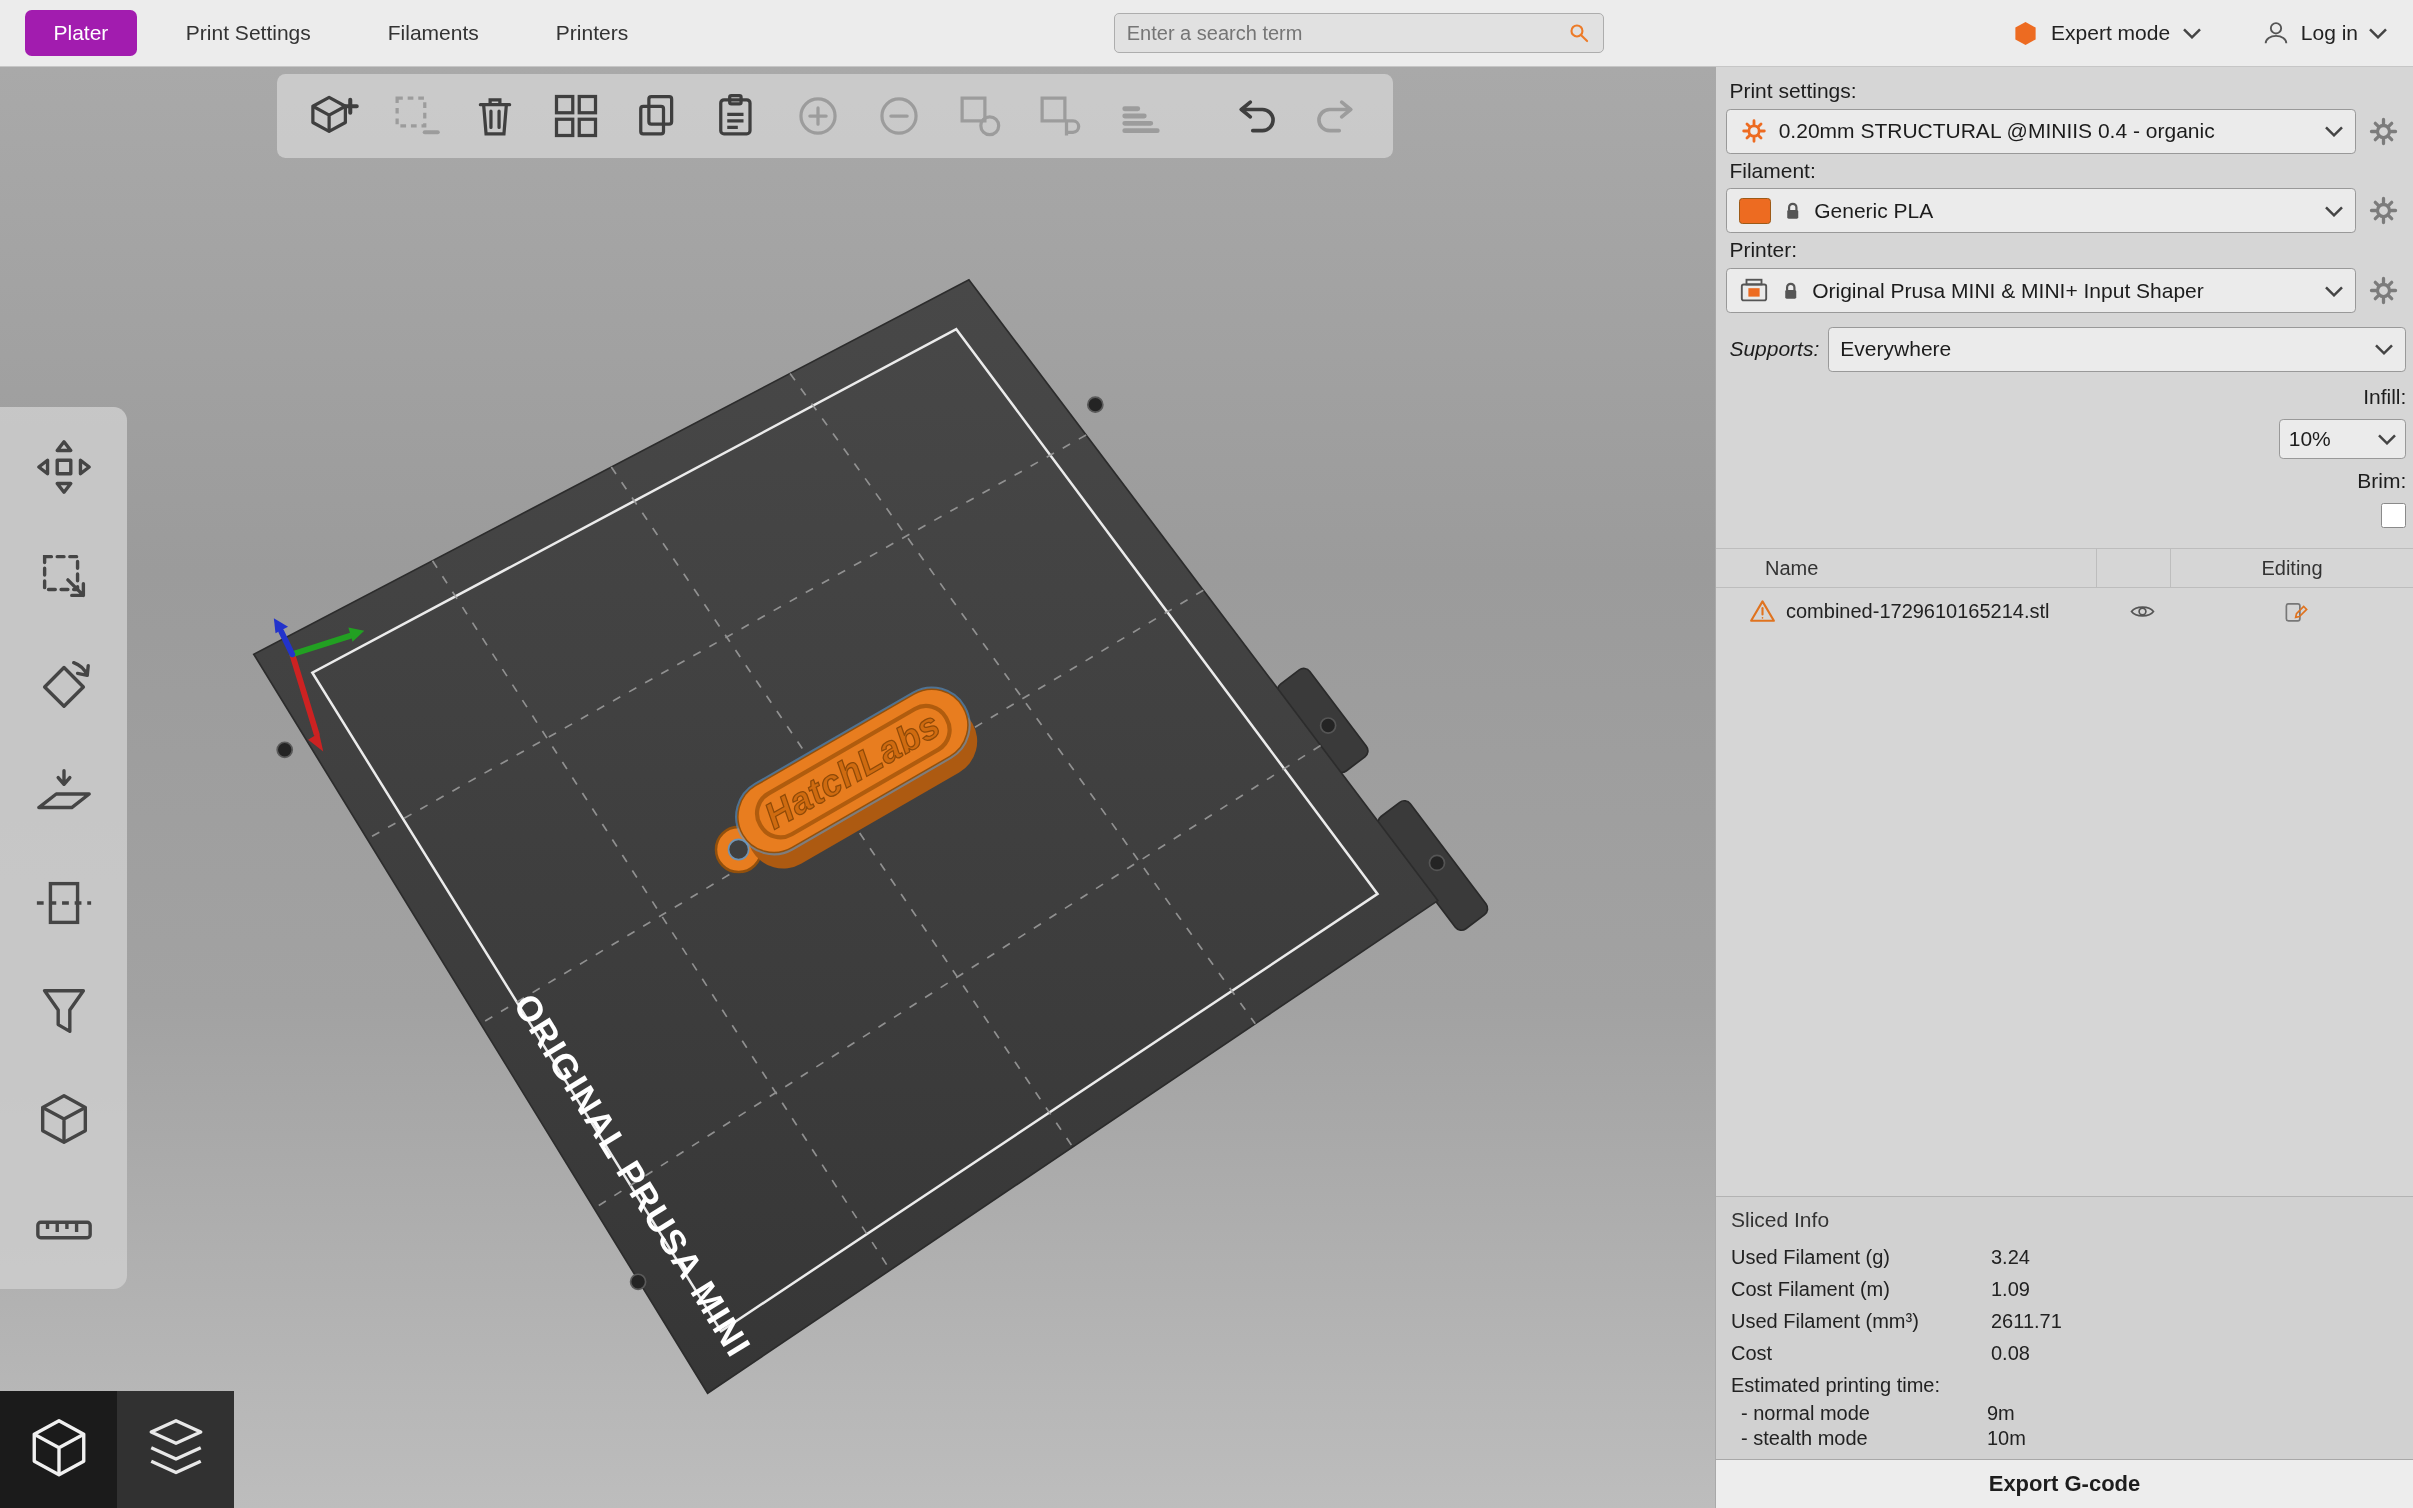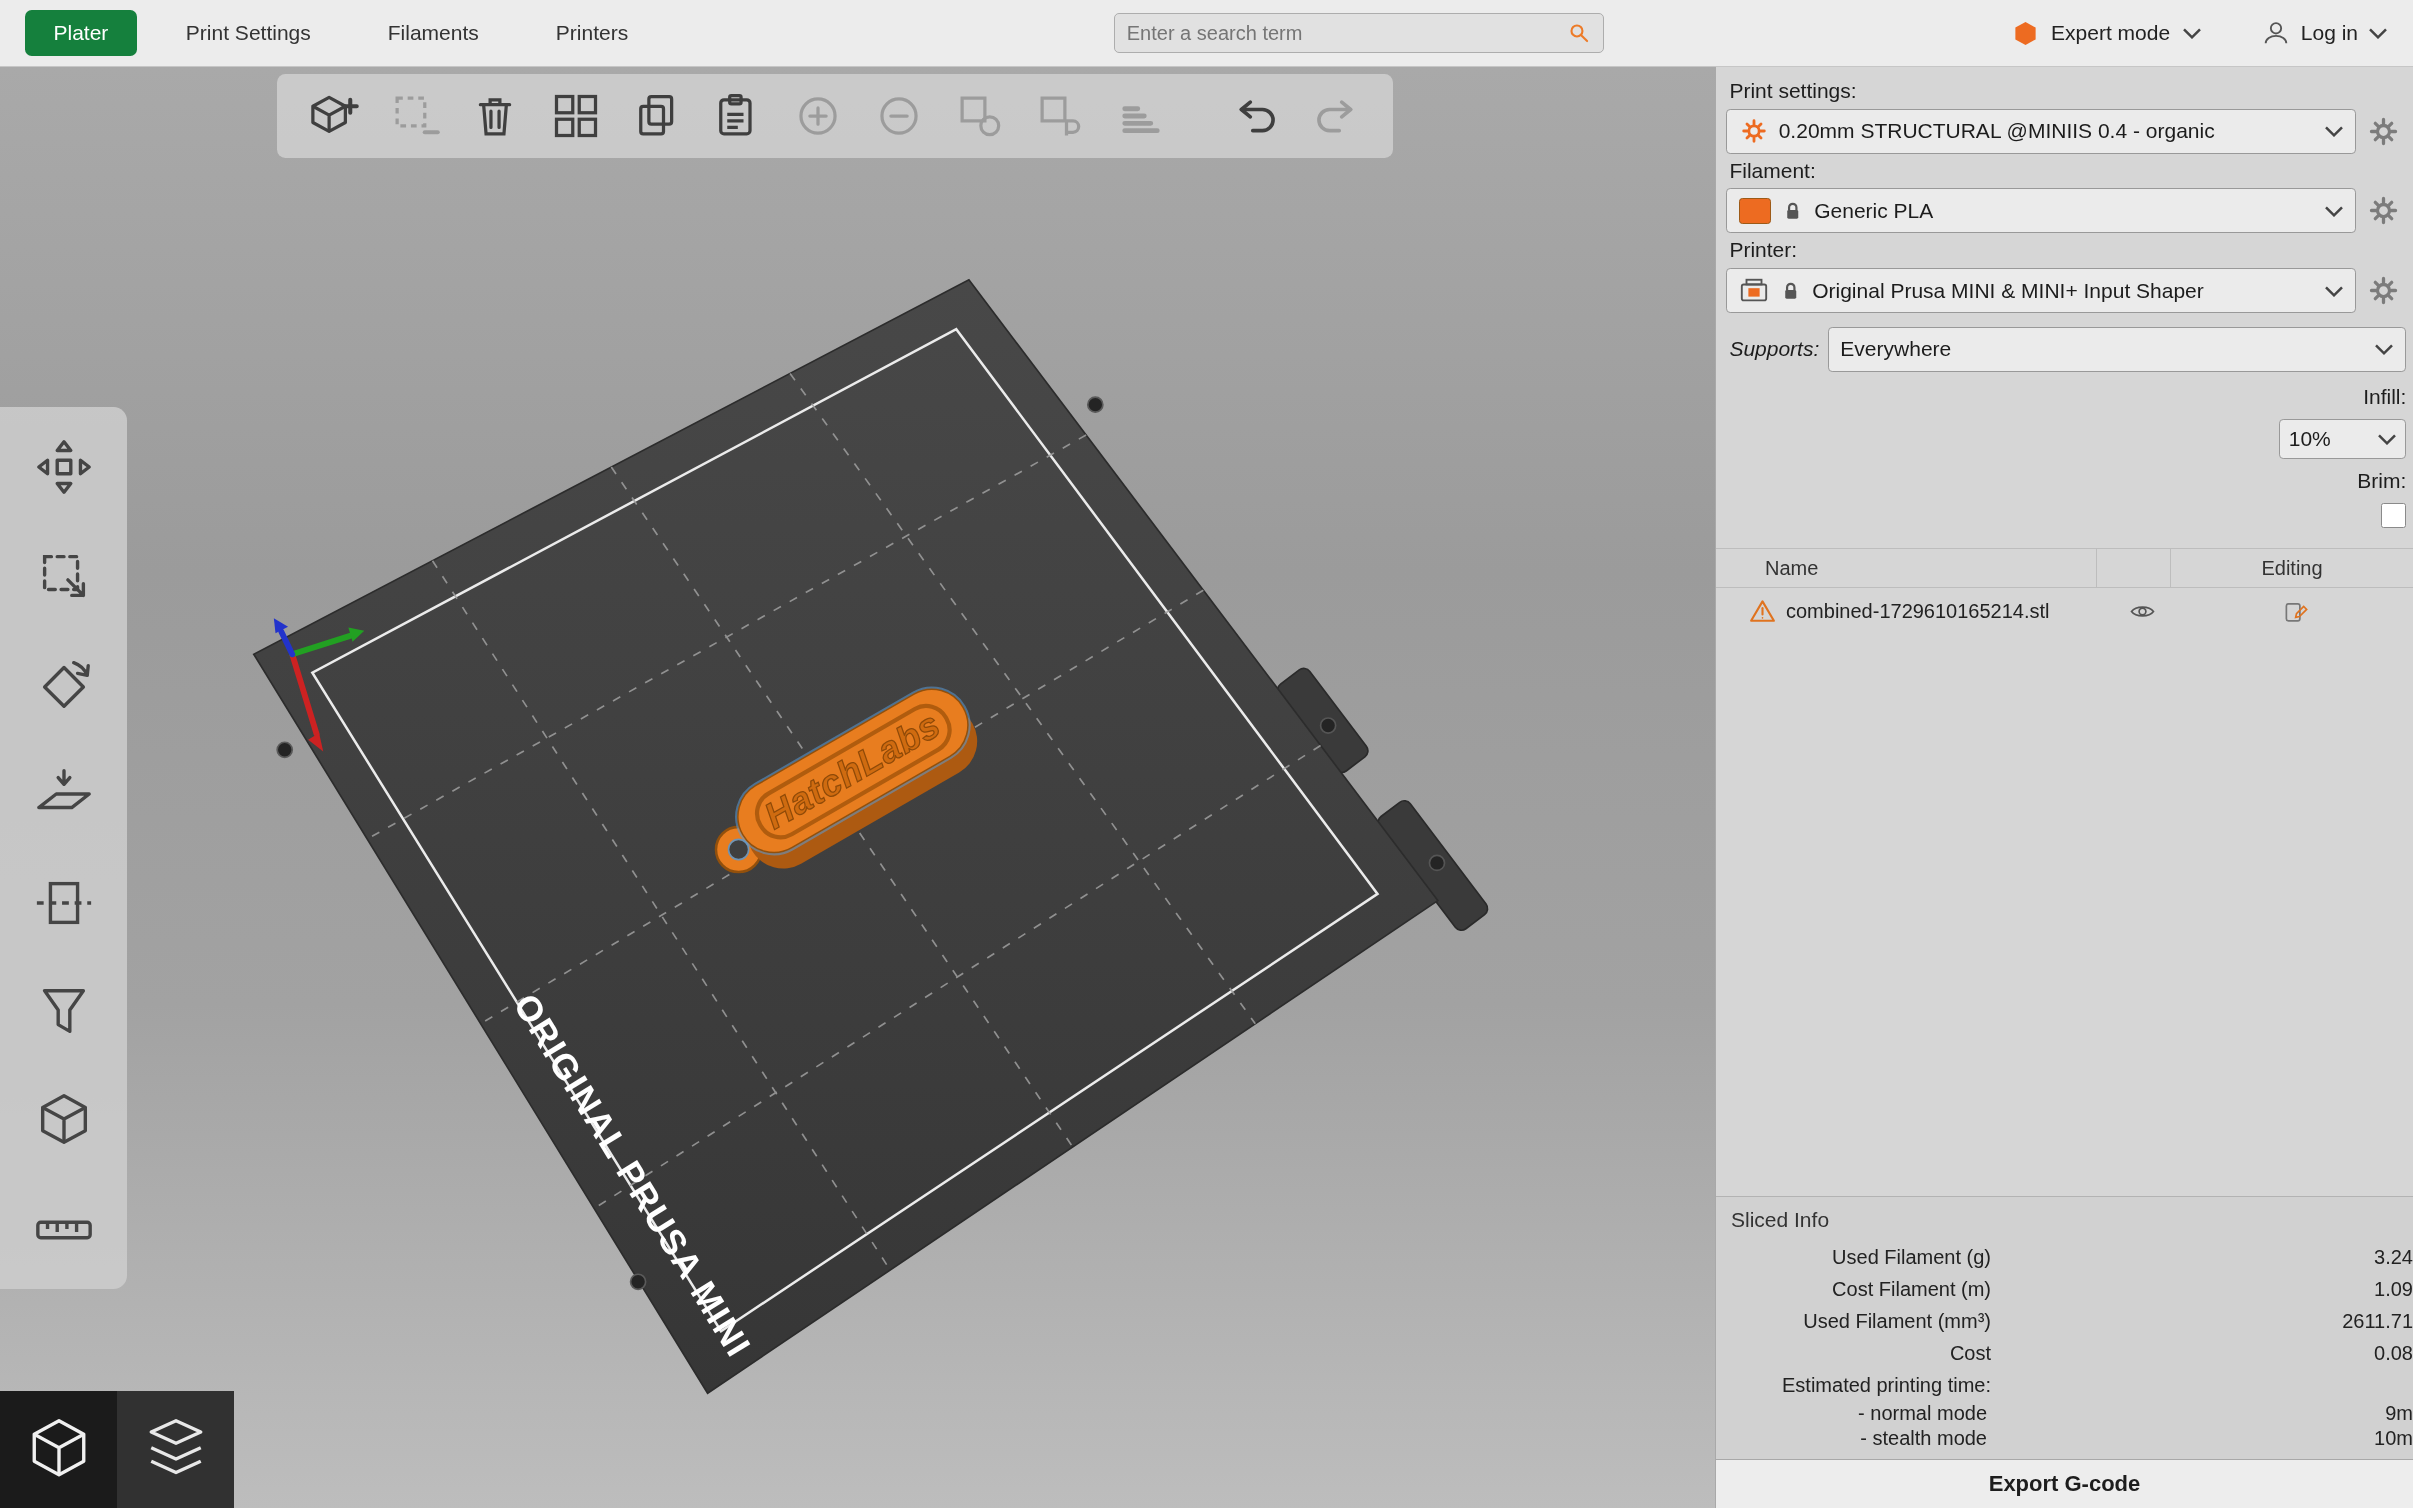--- a/index.html
+++ b/index.html
@@ -10,21 +10,21 @@
     background:#ececec; color:#222;
   }
   .app { display:flex; flex-direction:column; width:100%; height:100%; }
 
   
   .topbar {
     flex:0 0 67px; height:67px; display:flex; align-items:center;
     padding:0 25px; background:#ececec; border-bottom:0.8px solid #c6c6c6;
   }
   .tab { font-size:21px; color:#333; margin-right:77px; white-space:nowrap; cursor:default; }
-  .tab.active { background:#15803d; color:#fff; border-radius:6.7px; padding:11px 28.5px; margin-right:49px; }
+  .tab.active { background:#a21caf; color:#fff; border-radius:6.7px; padding:11px 28.5px; margin-right:49px; }
   .search {
     width:490px; height:40px; background:#e1e1e1; border:0.8px solid #adadad; border-radius:5px;
     display:flex; align-items:center; padding:0 10px; margin-left:auto; margin-right:auto;
   }
   .search input { flex:1; border:none; background:transparent; outline:none; font-size:20px; color:#444; }
   .search svg { width:27px; height:27px; flex:none; }
   .mode { display:flex; align-items:center; gap:11.7px; font-size:21px; color:#222; margin-right:59px; white-space:nowrap; }
   .login { display:flex; align-items:center; gap:10px; font-size:21px; color:#222; white-space:nowrap; }
   .hexicon { width:27px; height:27px; }
   .personicon { width:30px; height:30px; }
@@ -103,21 +103,21 @@
     display:grid; grid-template-columns:381px 74px 1fr; height:47px; align-items:center;
     font-size:20px; color:#222;padding-left:8px;
   }
   .cell-name { display:flex; align-items:center; gap:10px; padding-left:25px; min-width:0; }
   .cell-name .fname { white-space:nowrap; overflow:hidden; }
   .cell-center { display:flex; align-items:center; justify-content:center; }
   .rowicon { width:27px; height:27px; flex:none; }
 
   .sliced { margin-top:auto; background:#d1d1d1; border-top:0.8px solid #b3b3b3; padding:6.7px 0 8.4px; }
   .sliced-title { font-size:21px; color:#333; padding:5px 15px 8.4px; }
-  .srow { display:grid; grid-template-columns:260px 1fr; font-size:20px; color:#222; line-height:32px; padding-left:15px;text-align:right; }
+  .srow { display:grid; grid-template-columns:260px 1fr; font-size:20px; color:#222; line-height:32px; padding-left:15px; }
   .srow.indent { padding-left:25px; grid-template-columns:246px 1fr; line-height:25px; }
   .export {
     flex:0 0 49px; height:49px; border-top:0.8px solid #a8a8a8; background:#ededed;
     display:flex; align-items:center; justify-content:center;
     font-size:22px; font-weight:bold; color:#1d1d1d; cursor:default;
   }
 </style>
 </head>
 <body>
 

